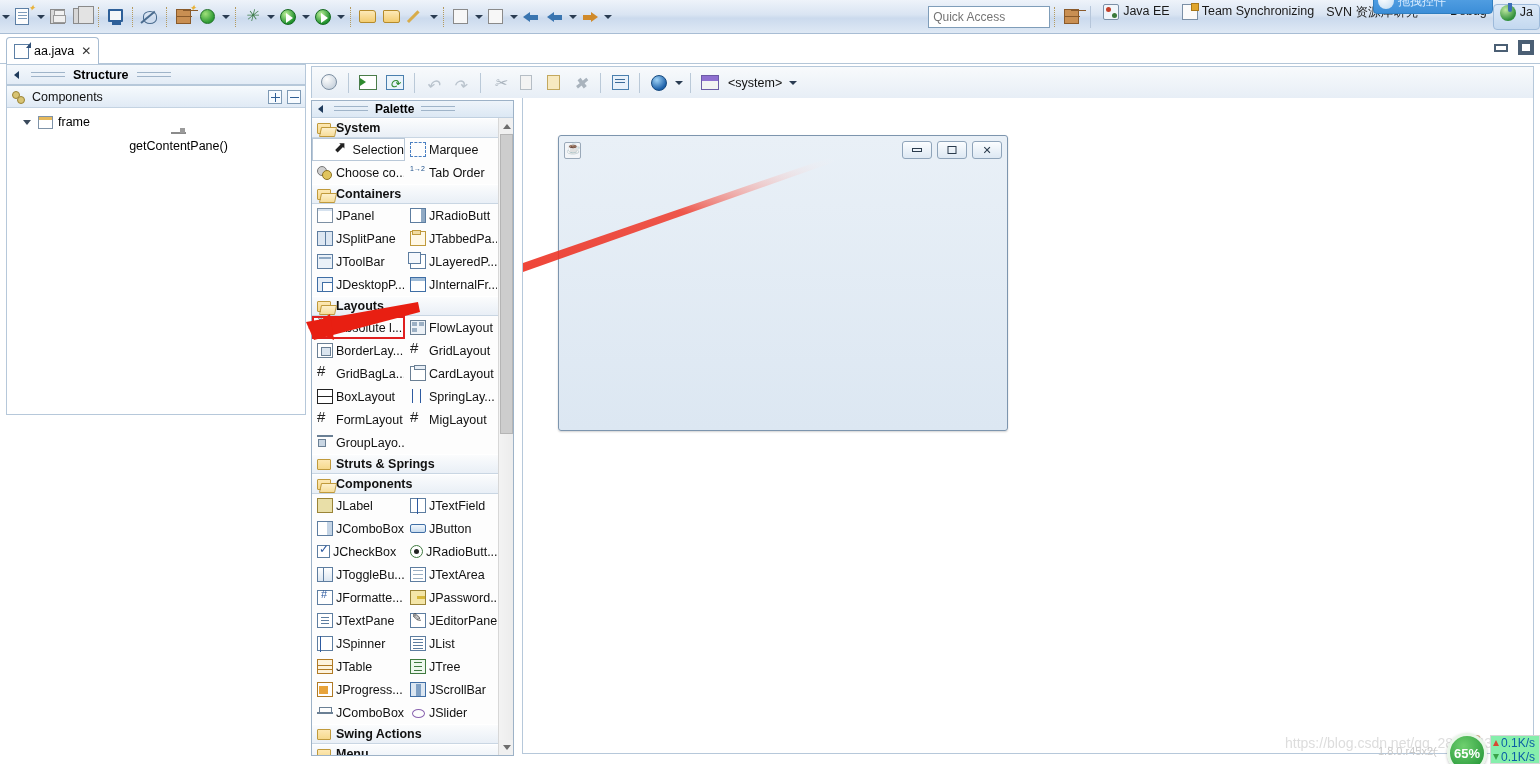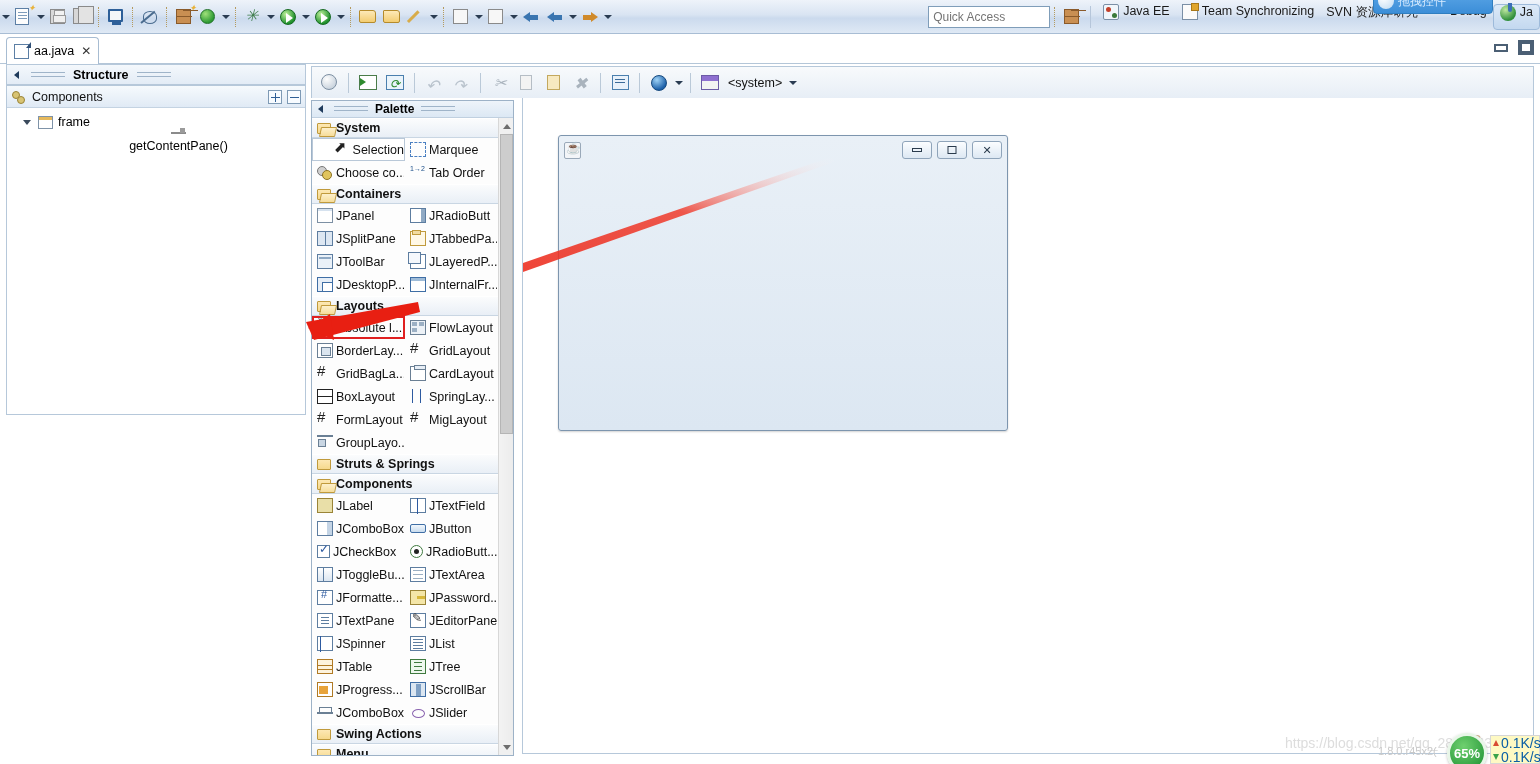--- a/index.html
+++ b/index.html
@@ -352,21 +352,21 @@
   .red-arrow { position: absolute; left: 0; top: 0; width: 1012px; height: 656px; pointer-events: none; }
 
   
   .br-watermark {
     position: absolute; left: 1285px; top: 735px; font-size: 14px; color: #dddddd;
     font-family: "Liberation Sans", sans-serif; white-space: nowrap;
   }
   .ver-text { position: absolute; left: 1378px; top: 745px; font-size: 11px; color: #c9c9c9; }
   .speed-box {
     position: absolute; left: 1490px; top: 735px; width: 50px; height: 29px;
-    background: #fef9c3; border: 1px solid #d6d6d6; font-size: 14px; color: #0b5fa5;
+    background: #86efac; border: 1px solid #d6d6d6; font-size: 12px; color: #0b5fa5;
   }
   .speed-row { display: flex; align-items: center; gap: 2px; height: 14px; padding-left: 2px; }
   .up-tri { width: 0;height:0;border-left:3px solid transparent;border-right:3px solid transparent;border-bottom:6px solid #d84a32; }
   .dn-tri { width: 0;height:0;border-left:3px solid transparent;border-right:3px solid transparent;border-top:6px solid #3aa34a; }
   .green-badge {
     position: absolute; left: 1447px; top: 733px; width: 40px; height: 40px;
     border-radius: 50%; background: radial-gradient(circle at 40% 30%, #6fd06f, #2f9e3f 75%);
     border: 3px solid #e8f6e8; box-shadow: 0 1px 3px rgba(0,0,0,.25);
     display: flex; align-items: center; justify-content: center;
     color: #ffffff; font-size: 13px; font-weight: bold;

